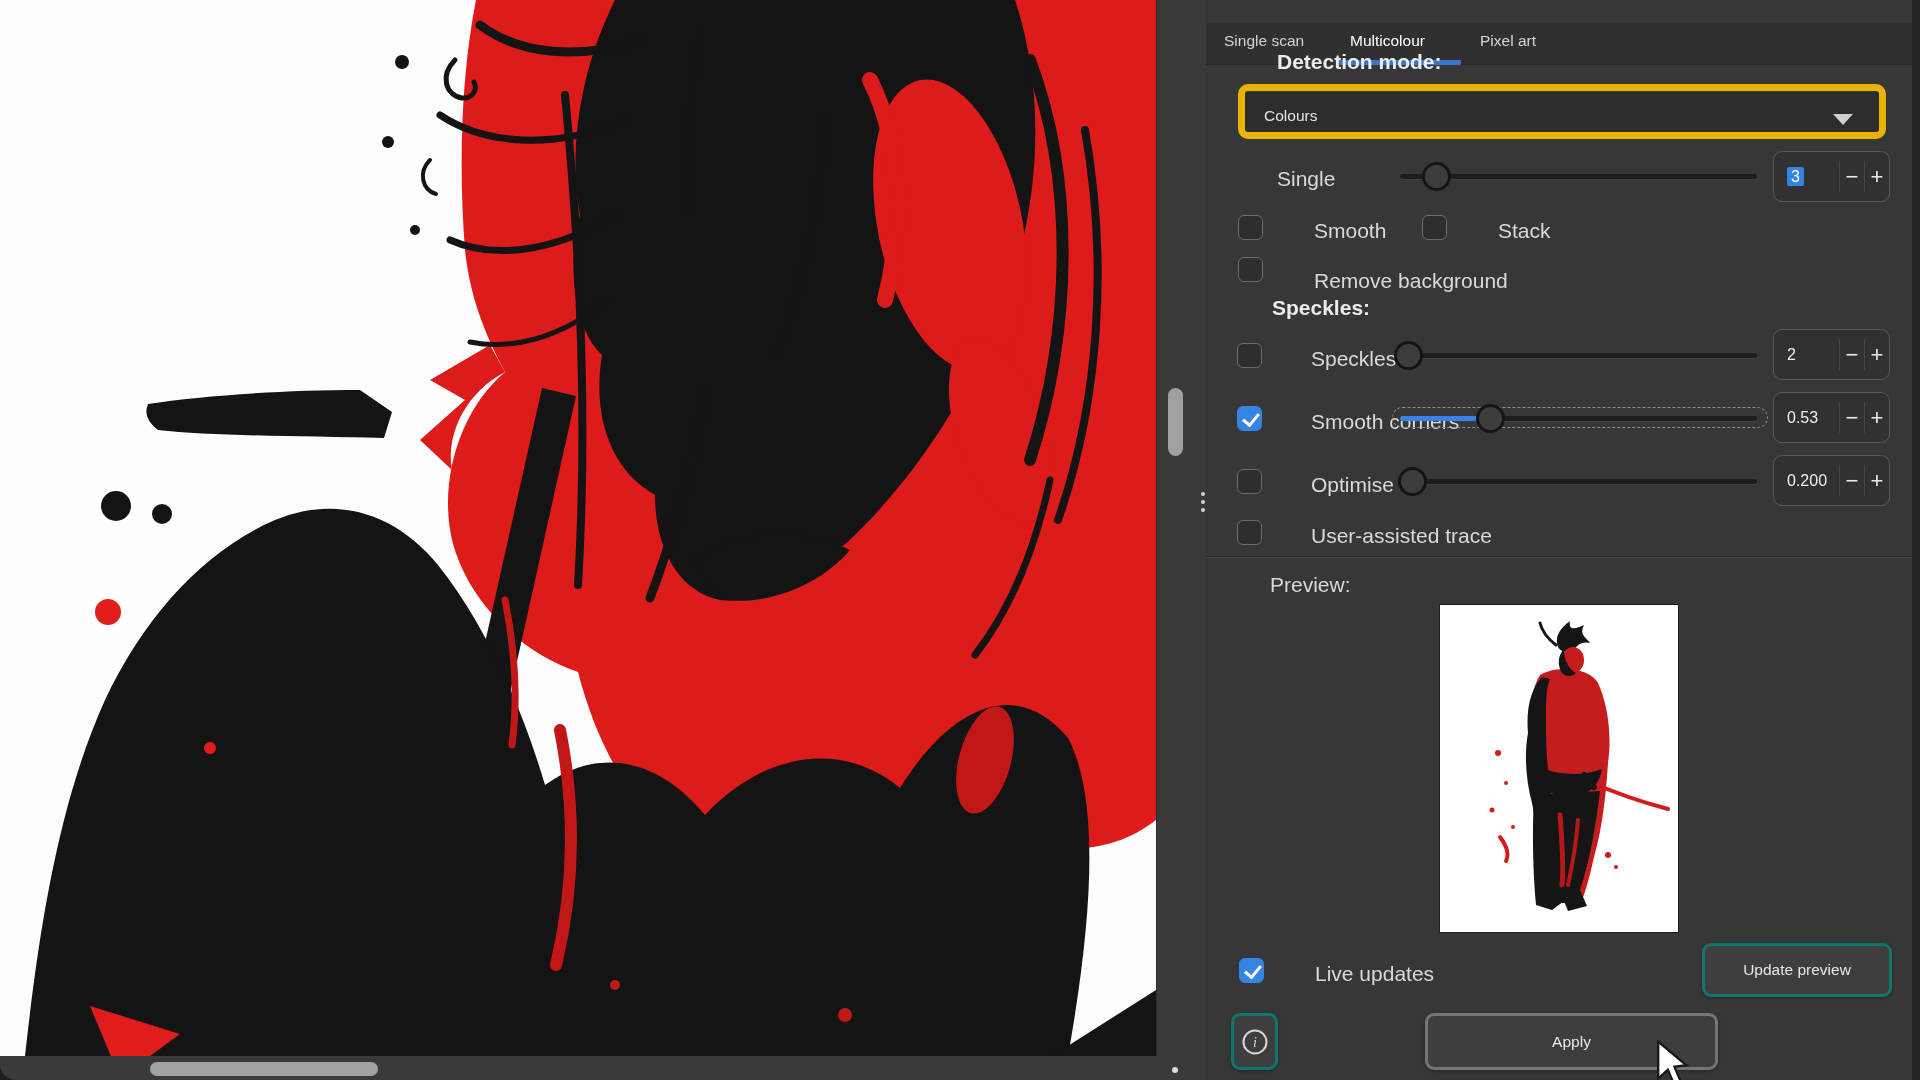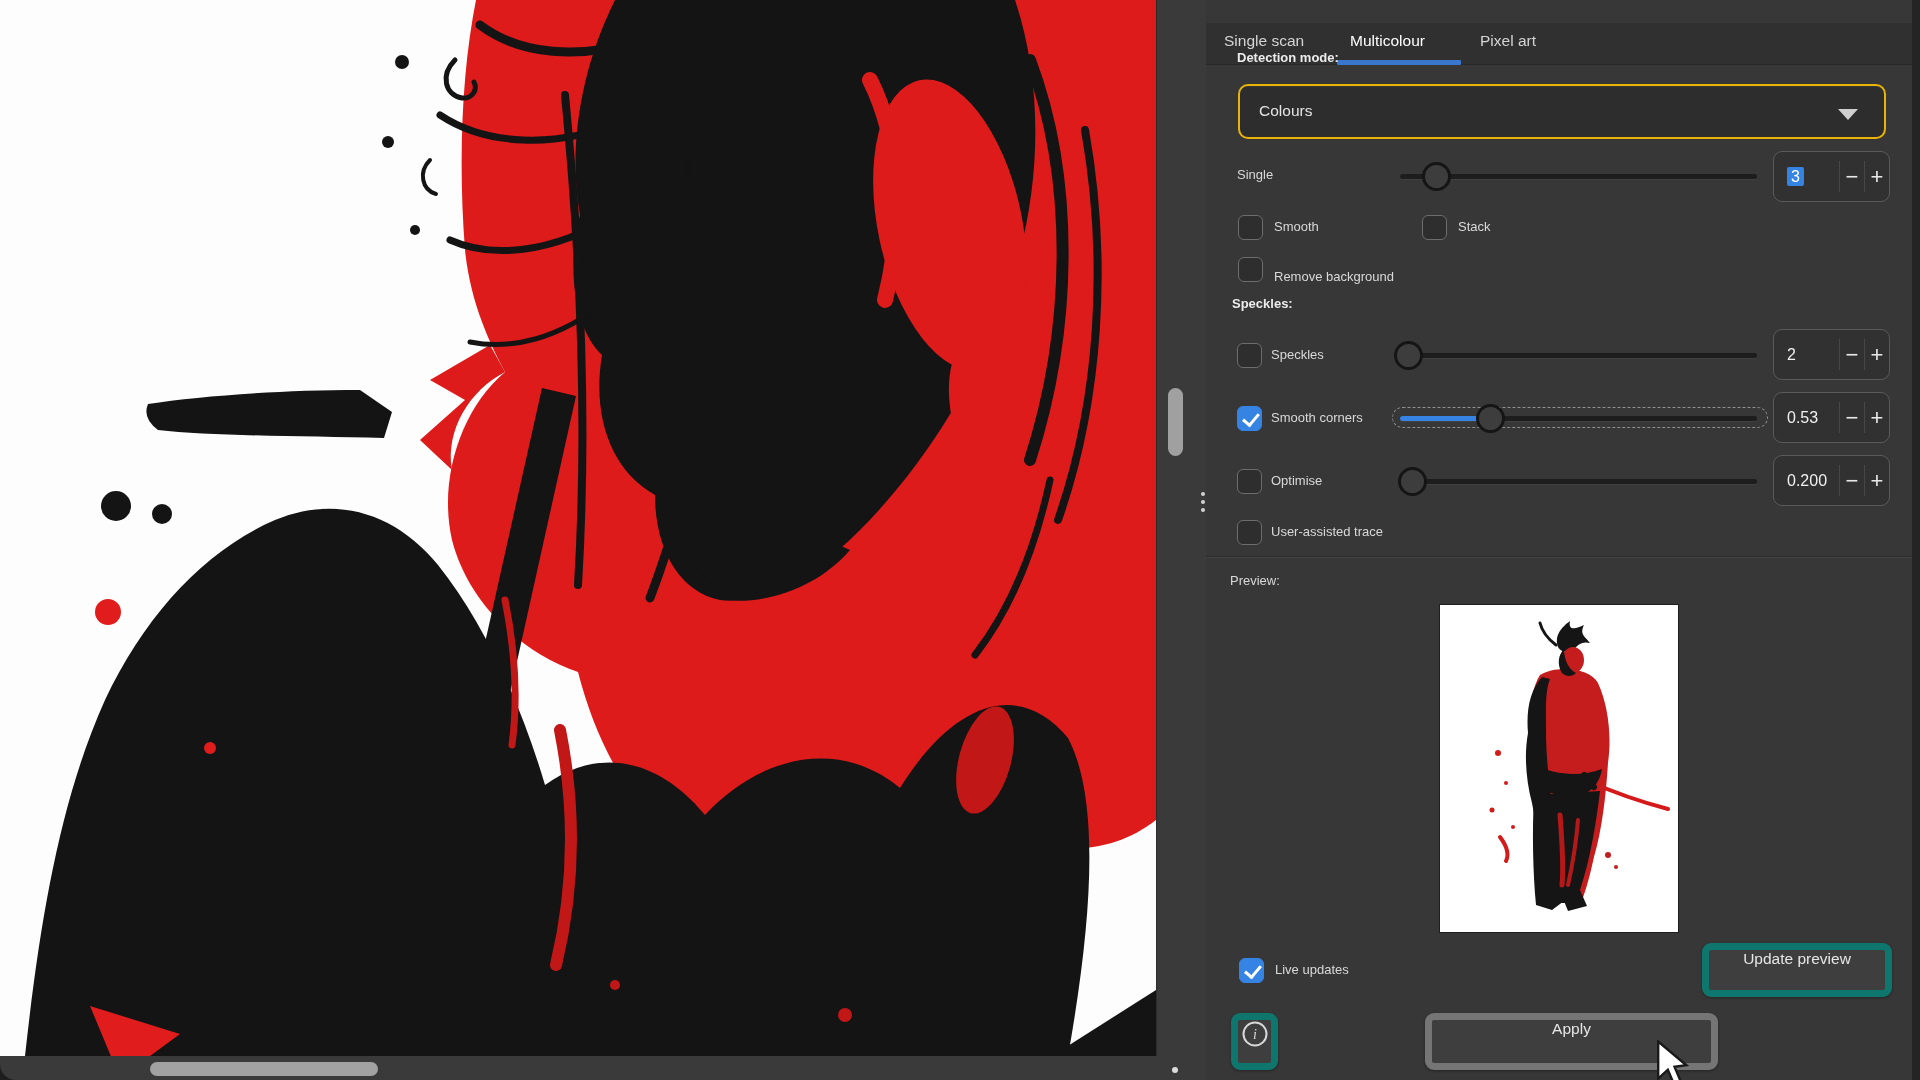--- a/index.html
+++ b/index.html
@@ -12,46 +12,46 @@
   .vthumb{position:absolute;left:11px;top:388px;width:15px;height:68px;background:#a0a0a0;border-radius:8px;}
   .handle-dots{position:absolute;left:44px;top:488px;}
   .handle-dots i{display:block;width:4px;height:4px;border-radius:50%;background:#d2d2d2;margin:4px 0;}
   
   .panel{position:absolute;left:1206px;top:0;width:706px;height:1080px;background:#373737;}
   .right-strip{position:absolute;left:1912px;top:0;width:8px;height:1080px;background:#242424;}
   .tabbar{position:absolute;left:0;top:0;width:100%;height:42px;background:#303030;border-bottom:1px solid #272727;box-sizing:border-box;margin-top:23px;}
   .tab{position:absolute;top:9px;font-size:15.5px;color:#d4d4d4;cursor:default;white-space:nowrap;}
   .tab.sel{color:#ffffff;}
   .tab-underline{position:absolute;left:131px;top:37px;width:124px;height:5px;background:#3a76cc;border-radius:1px;}
-  .lbl{position:absolute;font-size:13px;color:#d9d9d9;white-space:nowrap;}
+  .lbl{position:absolute;font-size:21px;color:#d9d9d9;white-space:nowrap;margin-left:40px;}
   .bold{font-weight:bold;color:#ececec;}
   
-  .dropdown{position:absolute;left:32px;top:84px;width:648px;height:55px;background:#2d2d2d;border:2px solid #eab308;
+  .dropdown{position:absolute;left:32px;top:84px;width:648px;height:55px;background:#2d2d2d;border:7px solid #eab308;
             border-radius:10px;box-sizing:border-box;box-shadow:inset 0 1px 0 rgba(255,255,255,.05);text-align:right;}
   .dropdown .txt{position:absolute;left:19px;top:16px;font-size:15.5px;color:#e4e4e4;}
   .dd-arrow{position:absolute;right:26px;top:23px;width:0;height:0;border-left:10px solid transparent;border-right:10px solid transparent;border-top:11px solid #d0d0d0;}
   
   .track{position:absolute;height:5px;background:#1d1d1d;border-radius:3px;box-shadow:0 1px 0 rgba(255,255,255,.05);}
   .fill{position:absolute;left:0;top:0;height:5px;background:#3584e4;border-radius:3px;}
   .knob{position:absolute;width:29px;height:29px;border-radius:50%;background:#3d3d3d;border:3px solid #151515;box-sizing:border-box;}
   .focusring{position:absolute;border:1px dashed #909090;border-radius:12px;}
   
   .spin{position:absolute;left:567px;width:117px;height:51px;background:#313131;border:1px solid #5a5a5a;border-radius:9px;
         box-sizing:border-box;display:flex;align-items:center;overflow:hidden;}
   .spin .val{flex:0 0 52px;padding-left:13px;font-size:16px;color:#f0f0f0;}
   .spin .sep{width:1px;height:64%;background:#474747;}
   .spin .sbtn{flex:1;text-align:center;font-size:22px;color:#e8e8e8;line-height:47px;cursor:default;}
   .selhl{background:#3584e4;color:#fff;padding:1px 4px;border-radius:2px;}
   
   .cb{position:absolute;width:25px;height:25px;border-radius:6px;background:#2e2e2e;border:1.5px solid #6d6d6d;box-sizing:border-box;}
   .cb.checked{background:#3584e4;border-color:#3584e4;}
   .cb.checked::after{content:"";position:absolute;left:8px;top:3px;width:7px;height:13px;border:solid #fff;border-width:0 3.5px 3.5px 0;transform:rotate(40deg);}
   
-  .btn{position:absolute;background:#3e3e3e;border:7px solid #0f766e;border-radius:9px;color:#e6e6e6;font-size:15.5px;
-       display:flex;align-items:flex-start;justify-content:center;box-shadow:0 1px 3px rgba(0,0,0,.35);box-sizing:border-box;}
+  .btn{position:absolute;background:#3e3e3e;border:3px solid #0f766e;border-radius:9px;color:#e6e6e6;font-size:15.5px;
+       display:flex;align-items:center;justify-content:center;box-shadow:0 1px 3px rgba(0,0,0,.35);box-sizing:border-box;}
   .btn.primary{border-color:#757575;}
   .divider{position:absolute;left:0;top:556px;width:100%;height:0;border-top:1px solid #2a2a2a;border-bottom:1px solid #444444;}
   .pbox{position:absolute;left:234px;top:605px;width:238px;height:327px;background:#ffffff;box-shadow:0 0 0 1px rgba(0,0,0,.45);}
   
   .hthumb{position:absolute;left:150px;top:1062px;width:228px;height:14px;background:#a2a2a2;border-radius:7px;}
   .wdot{position:absolute;left:1172px;top:1067px;width:6px;height:6px;border-radius:50%;background:#dcdcdc;}
   .cursor{position:absolute;left:1652px;top:1040px;}
 </style>
 </head>
 <body>

